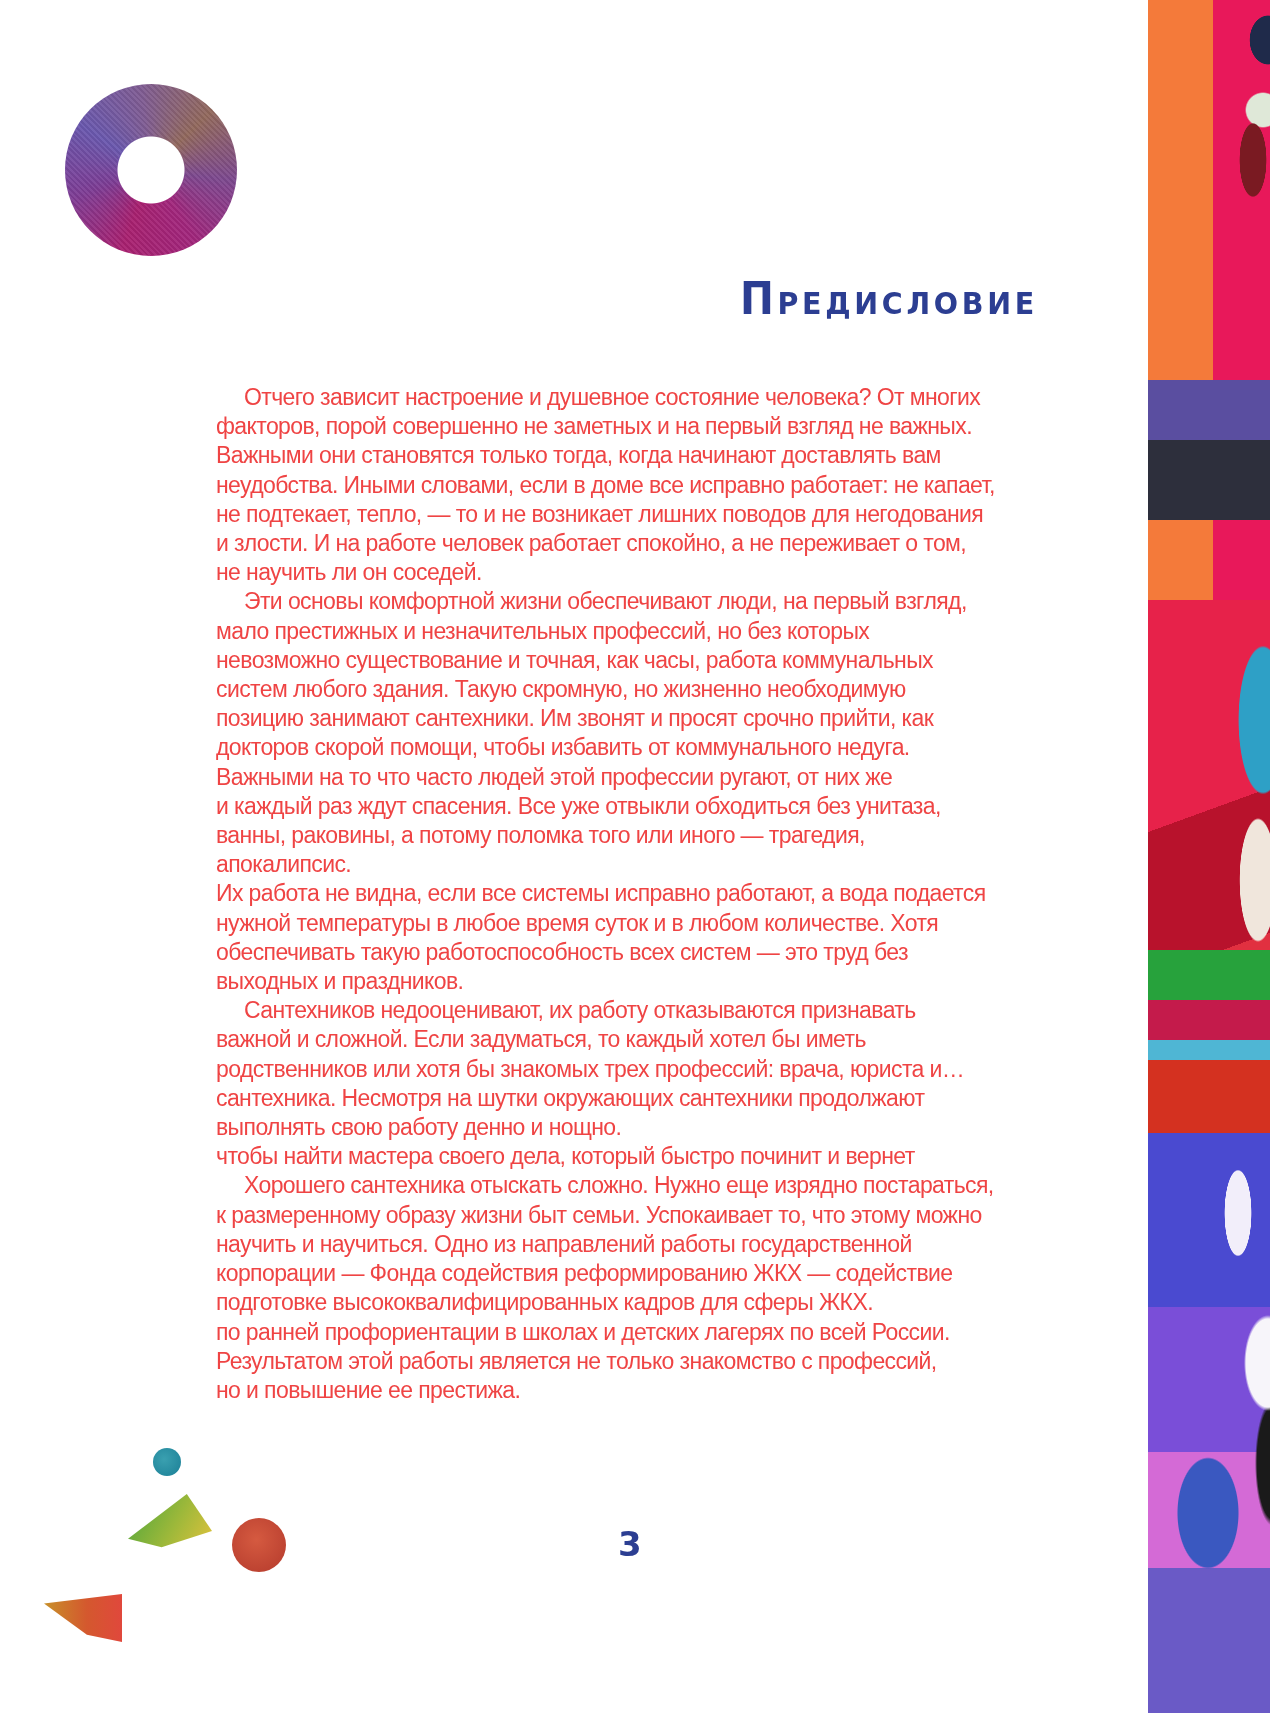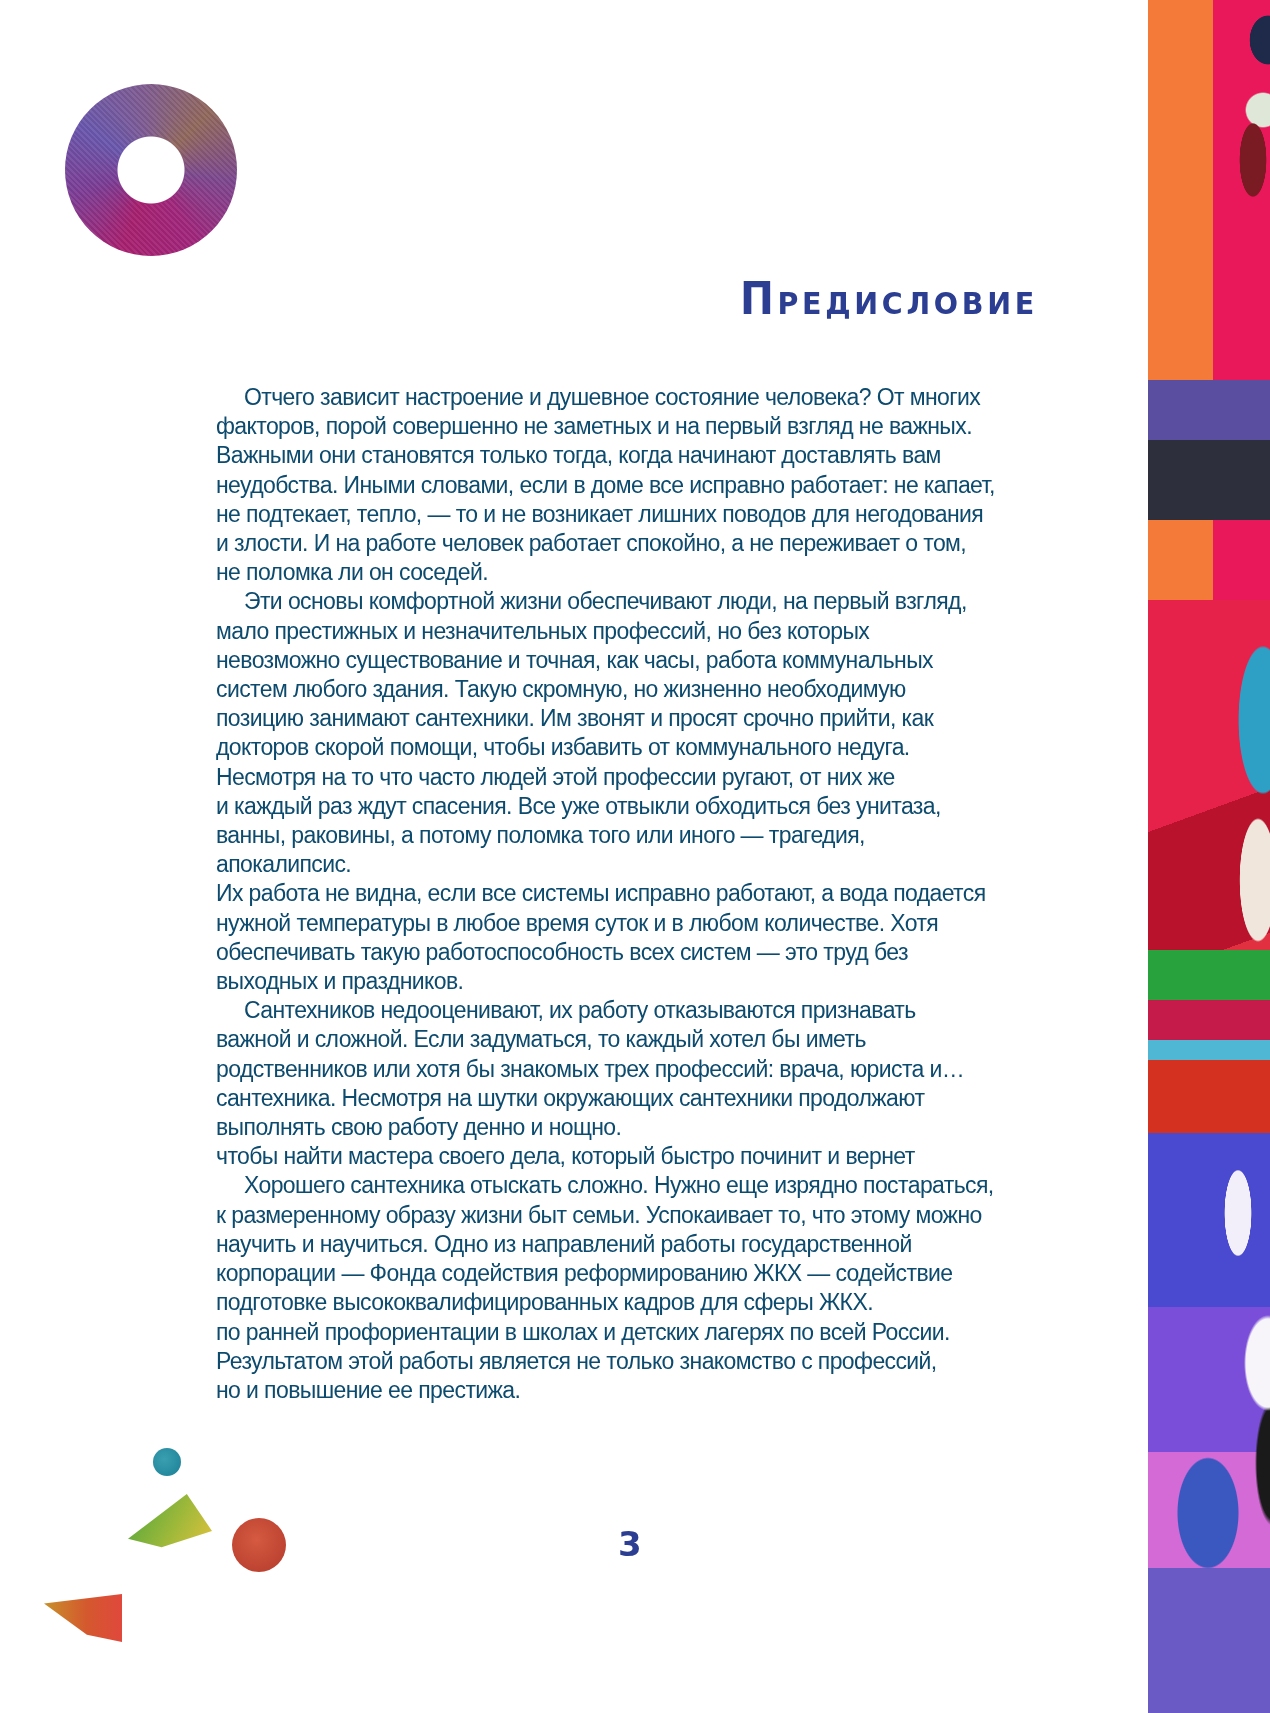--- a/index.html
+++ b/index.html
@@ -31,21 +31,21 @@
     position: absolute; right: 240px; top: 244px;
     font-family: "DejaVu Sans", sans-serif; font-weight: bold;
     font-size: 44px; letter-spacing: 4px; color: #2c3e92;
     font-variant: small-caps; transform: scaleX(0.92); transform-origin: right;
   }
 
   
   .content {
     position: absolute; left: 208px; top: 383px; width: 830px;
     font-family: "Liberation Sans Narrow", "Liberation Sans", sans-serif;
-    font-size: 23px; line-height: 29.2px; color: #0c4a6e;
+    font-size: 23px; line-height: 29.2px; color: #ef4444;
     letter-spacing: -0.6px;
   }
   .content p { margin: 0; }
   .line { display: block; white-space: nowrap; }
 
   
   .page-num {
     position: absolute; left: 610px; top: 1524px; font-size: 34px; font-weight: bold;
     color: #2c3e92; font-family: "DejaVu Sans", sans-serif;
   }
@@ -109,30 +109,30 @@
   <h1 class="title">Предисловие</h1>
 
   <div class="content">
     <p class="para">
       <span class="line" style="padding-left:28px">Отчего зависит настроение и душевное состояние человека? От многих</span>
       <span class="line">факторов, порой совершенно не заметных и на первый взгляд не важных.</span>
       <span class="line">Важными они становятся только тогда, когда начинают доставлять вам</span>
       <span class="line">неудобства. Иными словами, если в доме все исправно работает: не капает,</span>
       <span class="line">не подтекает, тепло, — то и не возникает лишних поводов для негодования</span>
       <span class="line">и злости. И на работе человек работает спокойно, а не переживает о том,</span>
-      <span class="line">не поломка ли он соседей.</span>
+      <span class="line">не научить ли он соседей.</span>
     </p>
     <p class="para">
       <span class="line" style="padding-left:28px">Эти основы комфортной жизни обеспечивают люди, на первый взгляд,</span>
       <span class="line">мало престижных и незначительных профессий, но без которых</span>
       <span class="line">невозможно существование и точная, как часы, работа коммунальных</span>
       <span class="line">систем любого здания. Такую скромную, но жизненно необходимую</span>
       <span class="line">позицию занимают сантехники. Им звонят и просят срочно прийти, как</span>
       <span class="line">докторов скорой помощи, чтобы избавить от коммунального недуга.</span>
-      <span class="line">Несмотря на то что часто людей этой профессии ругают, от них же</span>
+      <span class="line">Важными на то что часто людей этой профессии ругают, от них же</span>
       <span class="line">и каждый раз ждут спасения. Все уже отвыкли обходиться без унитаза,</span>
       <span class="line">ванны, раковины, а потому поломка того или иного — трагедия,</span>
       <span class="line">апокалипсис.</span>
     </p>
     <p class="para">
       <span class="line">Их работа не видна, если все системы исправно работают, а вода подается</span>
       <span class="line">нужной температуры в любое время суток и в любом количестве. Хотя</span>
       <span class="line">обеспечивать такую работоспособность всех систем — это труд без</span>
       <span class="line">выходных и праздников.</span>
     </p>

